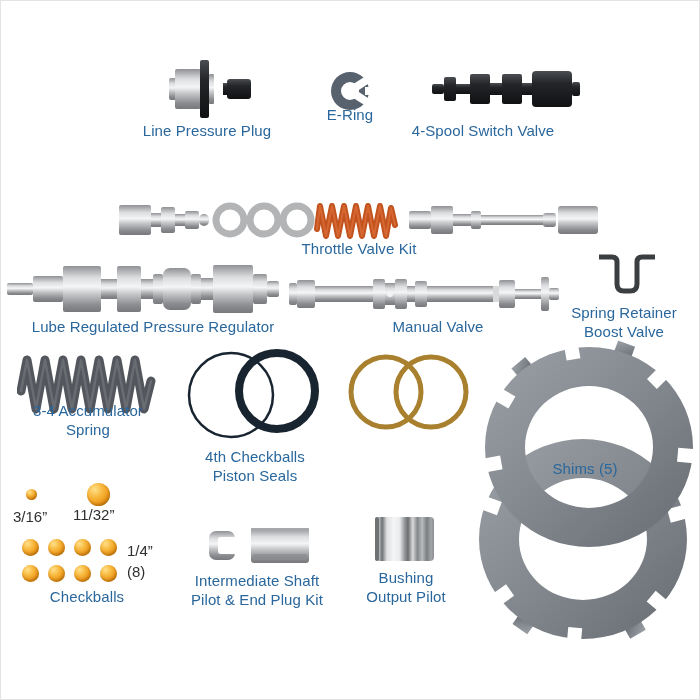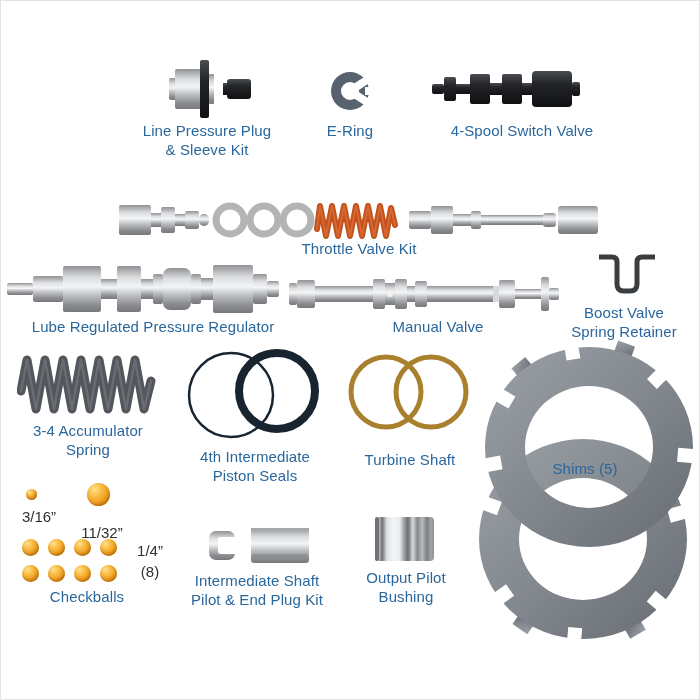--- a/index.html
+++ b/index.html
@@ -8,21 +8,21 @@
     border:1px solid #e3e3e3;box-sizing:border-box;overflow:hidden;
     font-family:"Liberation Sans", sans-serif;
   }
   .abs{position:absolute;}
   .lbl{
     position:absolute;color:#2a679c;font-size:15px;line-height:19px;
     text-align:center;letter-spacing:.1px;
   }
   .lbl span{display:block;}
   .size-lbl{
-    position:absolute;color:#2f2f2f;font-size:15px;line-height:18px;text-align:center;
+    position:absolute;color:#2f2f2f;font-size:15px;line-height:18px;text-align:left;
   }
   .ball{
     position:absolute;border-radius:50%;
     background:radial-gradient(circle at 33% 28%, #ffe08a 0%, #f8b83e 35%, #ef9d1e 62%, #cd7f10 85%, #b06a0c 100%);
     box-shadow:inset -1px -2px 3px rgba(140,80,0,.45);
   }
   svg{display:block;}
 </style>
 </head>
 <body>
@@ -72,49 +72,48 @@
     <svg class="abs" style="left:166px;top:56px" width="92" height="64" viewBox="0 0 92 64">
       <rect x="2" y="21" width="8" height="22" rx="2" fill="url(#metalV)"></rect>
       <rect x="8" y="12" width="26" height="40" rx="2" fill="url(#metalV)"></rect>
       <rect x="42" y="17" width="5" height="30" rx="1" fill="url(#metalV)"></rect>
       <rect x="33" y="3" width="9" height="58" rx="2" fill="url(#blackV)"></rect>
       <rect x="56" y="26" width="5" height="12" fill="url(#blackV)"></rect>
       <rect x="60" y="22" width="24" height="20" rx="3" fill="url(#blackV)"></rect>
     </svg>
     <div class="lbl" style="left:128px;top:120px;width:156px">
       <span>Line Pressure Plug</span>
-      <span>&amp; Sleeve Kit</span>
     </div>
   </div>
 
   <div>
     <svg class="abs" style="left:327px;top:67px" width="44" height="46" viewBox="0 0 44 46">
       <path fill-rule="evenodd" fill="#57626e" d="M3,23a19,19 0 1 0 38,0a19,19 0 1 0 -38,0ZM13,23a9,9 0 1 1 18,0a9,9 0 1 1 -18,0Z"></path>
       <rect x="29" y="19" width="15" height="8" fill="#ffffff" transform="rotate(-33 22 23)"></rect>
       <rect x="29" y="19" width="15" height="8" fill="#ffffff" transform="rotate(33 22 23)"></rect>
       <rect x="37" y="19" width="8" height="8" fill="#ffffff"></rect>
     </svg>
-    <div class="lbl" style="left:307px;top:120px;width:84px">
+    <div class="lbl" style="left:307px;top:104px;width:84px">
       <span>E-Ring</span>
     </div>
   </div>
 
   <div>
     <svg class="abs" style="left:429px;top:66px" width="150" height="44" viewBox="0 0 150 44">
       <rect x="2" y="17" width="12" height="10" rx="2" fill="url(#blackV)"></rect>
       <rect x="14" y="10" width="12" height="24" rx="2" fill="url(#blackV)"></rect>
       <rect x="26" y="17" width="14" height="10" fill="url(#blackV)"></rect>
       <rect x="40" y="7" width="20" height="30" rx="2" fill="url(#blackV)"></rect>
       <rect x="60" y="16" width="12" height="12" fill="url(#blackV)"></rect>
       <rect x="72" y="7" width="20" height="30" rx="2" fill="url(#blackV)"></rect>
       <rect x="92" y="16" width="10" height="12" fill="url(#blackV)"></rect>
       <rect x="102" y="4" width="40" height="36" rx="4" fill="url(#blackV)"></rect>
       <rect x="142" y="15" width="8" height="14" rx="2" fill="url(#blackV)"></rect>
     </svg>
-    <div class="lbl" style="left:428px;top:120px;width:186px">
+    <div class="lbl" style="left:389px;top:120px;width:186px">
       <span>4-Spool Switch Valve</span>
     </div>
   </div>
 
   <div>
     <svg class="abs" style="left:112px;top:198px" width="488" height="42" viewBox="0 0 488 42">
 
       <rect x="6" y="6" width="32" height="30" rx="2" fill="url(#metalV)"></rect>
       <rect x="38" y="14" width="10" height="14" fill="url(#metalV)"></rect>
       <rect x="48" y="8" width="14" height="26" rx="2" fill="url(#metalV)"></rect>
@@ -185,54 +184,53 @@
     <div class="lbl" style="left:362px;top:316px;width:150px">
       <span>Manual Valve</span>
     </div>
   </div>
 
   <div>
     <svg class="abs" style="left:595px;top:244px" width="62" height="56" viewBox="0 0 62 56">
       <path fill="none" stroke="#3b3e41" stroke-width="5" stroke-linejoin="round" d="M3,12 h13 q5,0 5,5 v22 q0,7 7,7 h6 q7,0 7,-7 v-22 q0,-5 5,-5 h13"></path>
     </svg>
     <div class="lbl" style="left:561px;top:302px;width:124px">
+      <span>Spring Retainer</span>
       <span>Boost Valve</span>
-      <span>Spring Retainer</span>
     </div>
   </div>
 
   <div>
     <svg class="abs" style="left:16px;top:350px" width="140" height="66" viewBox="0 0 140 66">
       <polyline fill="none" stroke="#53565c" stroke-width="9" stroke-linecap="round" stroke-linejoin="round" points="4,40 10,9 19,58 28,9 37,58 46,9 55,58 64,9 73,58 82,9 91,58 100,9 109,58 118,9 127,58 134,30"></polyline>
       <polyline fill="none" stroke="#73767c" stroke-width="2.5" stroke-linecap="round" stroke-linejoin="round" points="4,40 10,9 19,58 28,9 37,58 46,9 55,58 64,9 73,58 82,9 91,58 100,9 109,58 118,9 127,58 134,30" opacity="0.7"></polyline>
     </svg>
-    <div class="lbl" style="left:12px;top:420px;width:150px">
+    <div class="lbl" style="left:12px;top:400px;width:150px">
       <span>3-4 Accumulator</span>
       <span>Spring</span>
     </div>
   </div>
 
   <div>
     <svg class="abs" style="left:182px;top:348px" width="142" height="96" viewBox="0 0 142 96">
       <circle cx="48" cy="46" r="42" fill="none" stroke="#182430" stroke-width="2.5"></circle>
       <circle cx="94" cy="42" r="38" fill="none" stroke="#182430" stroke-width="8"></circle>
     </svg>
     <div class="lbl" style="left:178px;top:446px;width:152px">
-      <span>4th Intermediate</span>
+      <span>4th Checkballs</span>
       <span>Piston Seals</span>
     </div>
   </div>
 
   <div>
     <svg class="abs" style="left:344px;top:350px" width="130" height="88" viewBox="0 0 130 88">
       <circle cx="41" cy="41" r="35" fill="none" stroke="#a8802e" stroke-width="5"></circle>
       <circle cx="86" cy="41" r="35" fill="none" stroke="#a8802e" stroke-width="5"></circle>
     </svg>
     <div class="lbl" style="left:347px;top:449px;width:124px">
-      <span>Turbine Shaft</span>
     </div>
   </div>
 
   <div>
     <svg class="abs" style="left:474px;top:338px" width="224" height="302" viewBox="0 0 224 302">
 
       <rect x="99" y="90" width="18" height="12" fill="url(#shimG)" transform="rotate(150 108 200)"></rect>
       <rect x="99" y="90" width="18" height="12" fill="url(#shimG)" transform="rotate(215 108 200)"></rect>
       <path fill-rule="evenodd" fill="url(#shimG)" d="M4,200a104,100 0 1 0 208,0a104,100 0 1 0 -208,0ZM44,200a64,61 0 1 1 128,0a64,61 0 1 1 -128,0Z"></path>
       <rect x="101" y="89" width="14" height="22" fill="#ffffff" transform="rotate(75 108 200)"></rect>
@@ -252,21 +250,21 @@
     </svg>
     <div class="lbl" style="left:532px;top:458px;width:104px;z-index:3">
       <span>Shims (5)</span>
     </div>
   </div>
 
   <div>
     <div class="ball" style="left:25px;top:488px;width:11px;height:11px"></div>
     <div class="ball" style="left:86px;top:482px;width:23px;height:23px"></div>
     <div class="size-lbl" style="left:12px;top:507px;width:52px">3/16”</div>
-    <div class="size-lbl" style="left:72px;top:523px;width:58px">11/32”</div>
+    <div class="size-lbl" style="left:72px;top:505px;width:58px">11/32”</div>
 
     <div class="ball" style="left:21px;top:538px;width:17px;height:17px"></div>
     <div class="ball" style="left:47px;top:538px;width:17px;height:17px"></div>
     <div class="ball" style="left:73px;top:538px;width:17px;height:17px"></div>
     <div class="ball" style="left:99px;top:538px;width:17px;height:17px"></div>
     <div class="ball" style="left:21px;top:564px;width:17px;height:17px"></div>
     <div class="ball" style="left:47px;top:564px;width:17px;height:17px"></div>
     <div class="ball" style="left:73px;top:564px;width:17px;height:17px"></div>
     <div class="ball" style="left:99px;top:564px;width:17px;height:17px"></div>
 
@@ -290,18 +288,18 @@
       <span>Pilot &amp; End Plug Kit</span>
     </div>
   </div>
 
   <div>
     <svg class="abs" style="left:372px;top:514px" width="64" height="48" viewBox="0 0 64 48">
       <rect x="2" y="2" width="59" height="44" rx="4" fill="url(#bushingH)"></rect>
       <rect x="2" y="2" width="4" height="44" rx="2" fill="#6f7174"></rect>
     </svg>
     <div class="lbl" style="left:352px;top:567px;width:106px">
+      <span>Bushing</span>
       <span>Output Pilot</span>
-      <span>Bushing</span>
     </div>
   </div>
 
 </div>
 
 </body></html>

